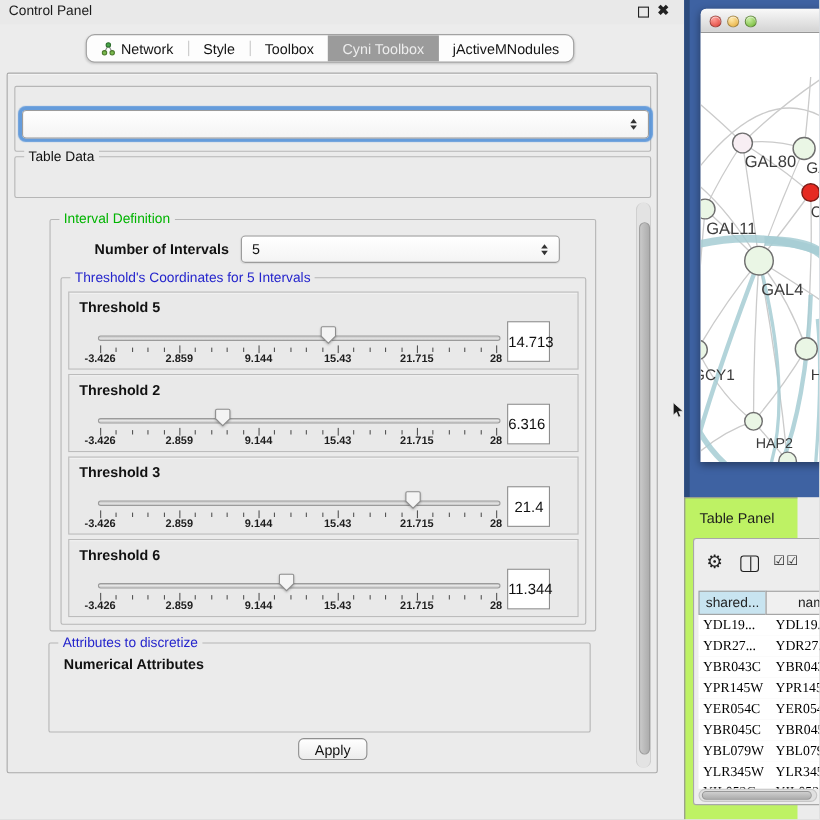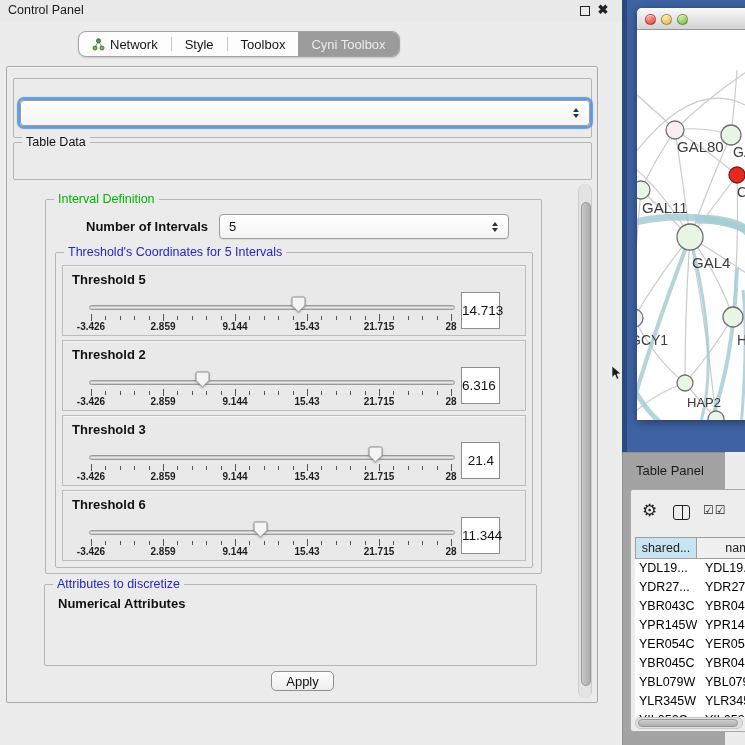--- a/index.html
+++ b/index.html
@@ -82,34 +82,34 @@
           box-shadow:0 2px 8px rgba(0,0,0,.4);}
   .mactitle{position:absolute;left:0;top:0;width:100%;height:22px;border-radius:5px 5px 0 0;
             background:linear-gradient(#f9f9f9,#d3d3d3);border-bottom:1px solid #979797;}
   .tl{position:absolute;top:5.5px;width:11px;height:11px;border-radius:50%;
       border:1px solid rgba(0,0,0,.3);box-shadow:inset 0 1px 1px rgba(255,255,255,.75);}
   .tl.r{left:8px;background:radial-gradient(circle at 35% 30%,#ff9d96,#dd3c32);}
   .tl.y{left:24px;background:radial-gradient(circle at 35% 30%,#ffe9a8,#e5a934);}
   .tl.g{left:40px;background:radial-gradient(circle at 35% 30%,#c9efa2,#6db52f);}
   .canvas{position:absolute;left:0;top:22px;width:108px;height:390px;overflow:hidden;background:#fff;}
 
-  .tablepanel{left:622px;top:452px;width:103px;height:293px;background:#a3a3a3;
+  .tablepanel{left:622px;top:452px;width:103px;height:293px;background:#bef264;
               border-top:1px solid #8f8f8f;border-left:1px solid #8f8f8f;}
   .tp-title{position:absolute;left:13px;top:10px;font-size:13px;color:#1c1c1c;}
   .subpanel{position:absolute;left:7px;top:36px;width:116px;height:243px;background:#ededed;
             border:1px solid #a8a8a8;border-radius:3px 0 0 3px;}
   .gear{position:absolute;left:11px;top:12px;font-size:17px;color:#1f1f1f;line-height:17px;}
   .colicon{position:absolute;left:42px;top:15px;width:17px;height:15px;border:1.7px solid #1f1f1f;border-radius:3px;}
   .colicon div{position:absolute;left:50%;top:0;width:1.7px;height:100%;background:#1f1f1f;}
   .checks{position:absolute;left:72px;top:13px;font-size:12px;color:#1f1f1f;letter-spacing:1px;}
   .thead{position:absolute;top:47px;height:22px;font-size:12.5px;color:#222;
          border:1px solid #9e9e9e;text-align:center;line-height:20px;overflow:hidden;}
   .trow{position:absolute;left:4px;width:150px;height:19px;background:#fff;
         font-size:12.5px;color:#000;line-height:19px;white-space:nowrap;}
-  .trow span{position:absolute;overflow:hidden;}
+  .trow span{position:absolute;overflow:hidden;font-family:Liberation Serif, serif;}
   .rowswrap{position:absolute;left:0;top:69px;width:116px;height:158px;overflow:hidden;}
   .hscroll{position:absolute;left:4px;top:227px;width:108px;height:12px;background:#e0e0e0;border:1px solid #c6c6c6;border-radius:6px;}
   .hthumb{position:absolute;left:2px;top:1px;width:100px;height:8px;border-radius:4px;
           background:linear-gradient(#cfcfcf,#aeaeae);border:1px solid #989898;}
 </style>
 </head>
 <body>
 
 <div id="root" style="--seltab: #9b9b9b; --grn: #00b400; --blu: #2525cc; --desk: #3e62a2; --deskd: #2b4a7c;">
 
@@ -132,20 +132,23 @@
       <span class="tabdiv"></span>
       <span class="tab">
         <span>Style</span>
       </span>
       <span class="tabdiv"></span>
       <span class="tab">
         <span>Toolbox</span>
       </span>
       <span class="tab sel">
         <span>Cyni Toolbox</span>
+      </span>
+      <span class="tab">
+        <span>jActiveMNodules</span>
       </span>
     </div>
 
   <div class="abs panel"></div>
 
   <div class="abs grp" style="left:13px;top:78px;width:579px;height:60px;"></div>
 
   <div class="abs combo focusring" style="left:20px;top:100px;width:570px;height:26px;z-index:40;">
     <span class="updown">
         <div class="u"></div>

